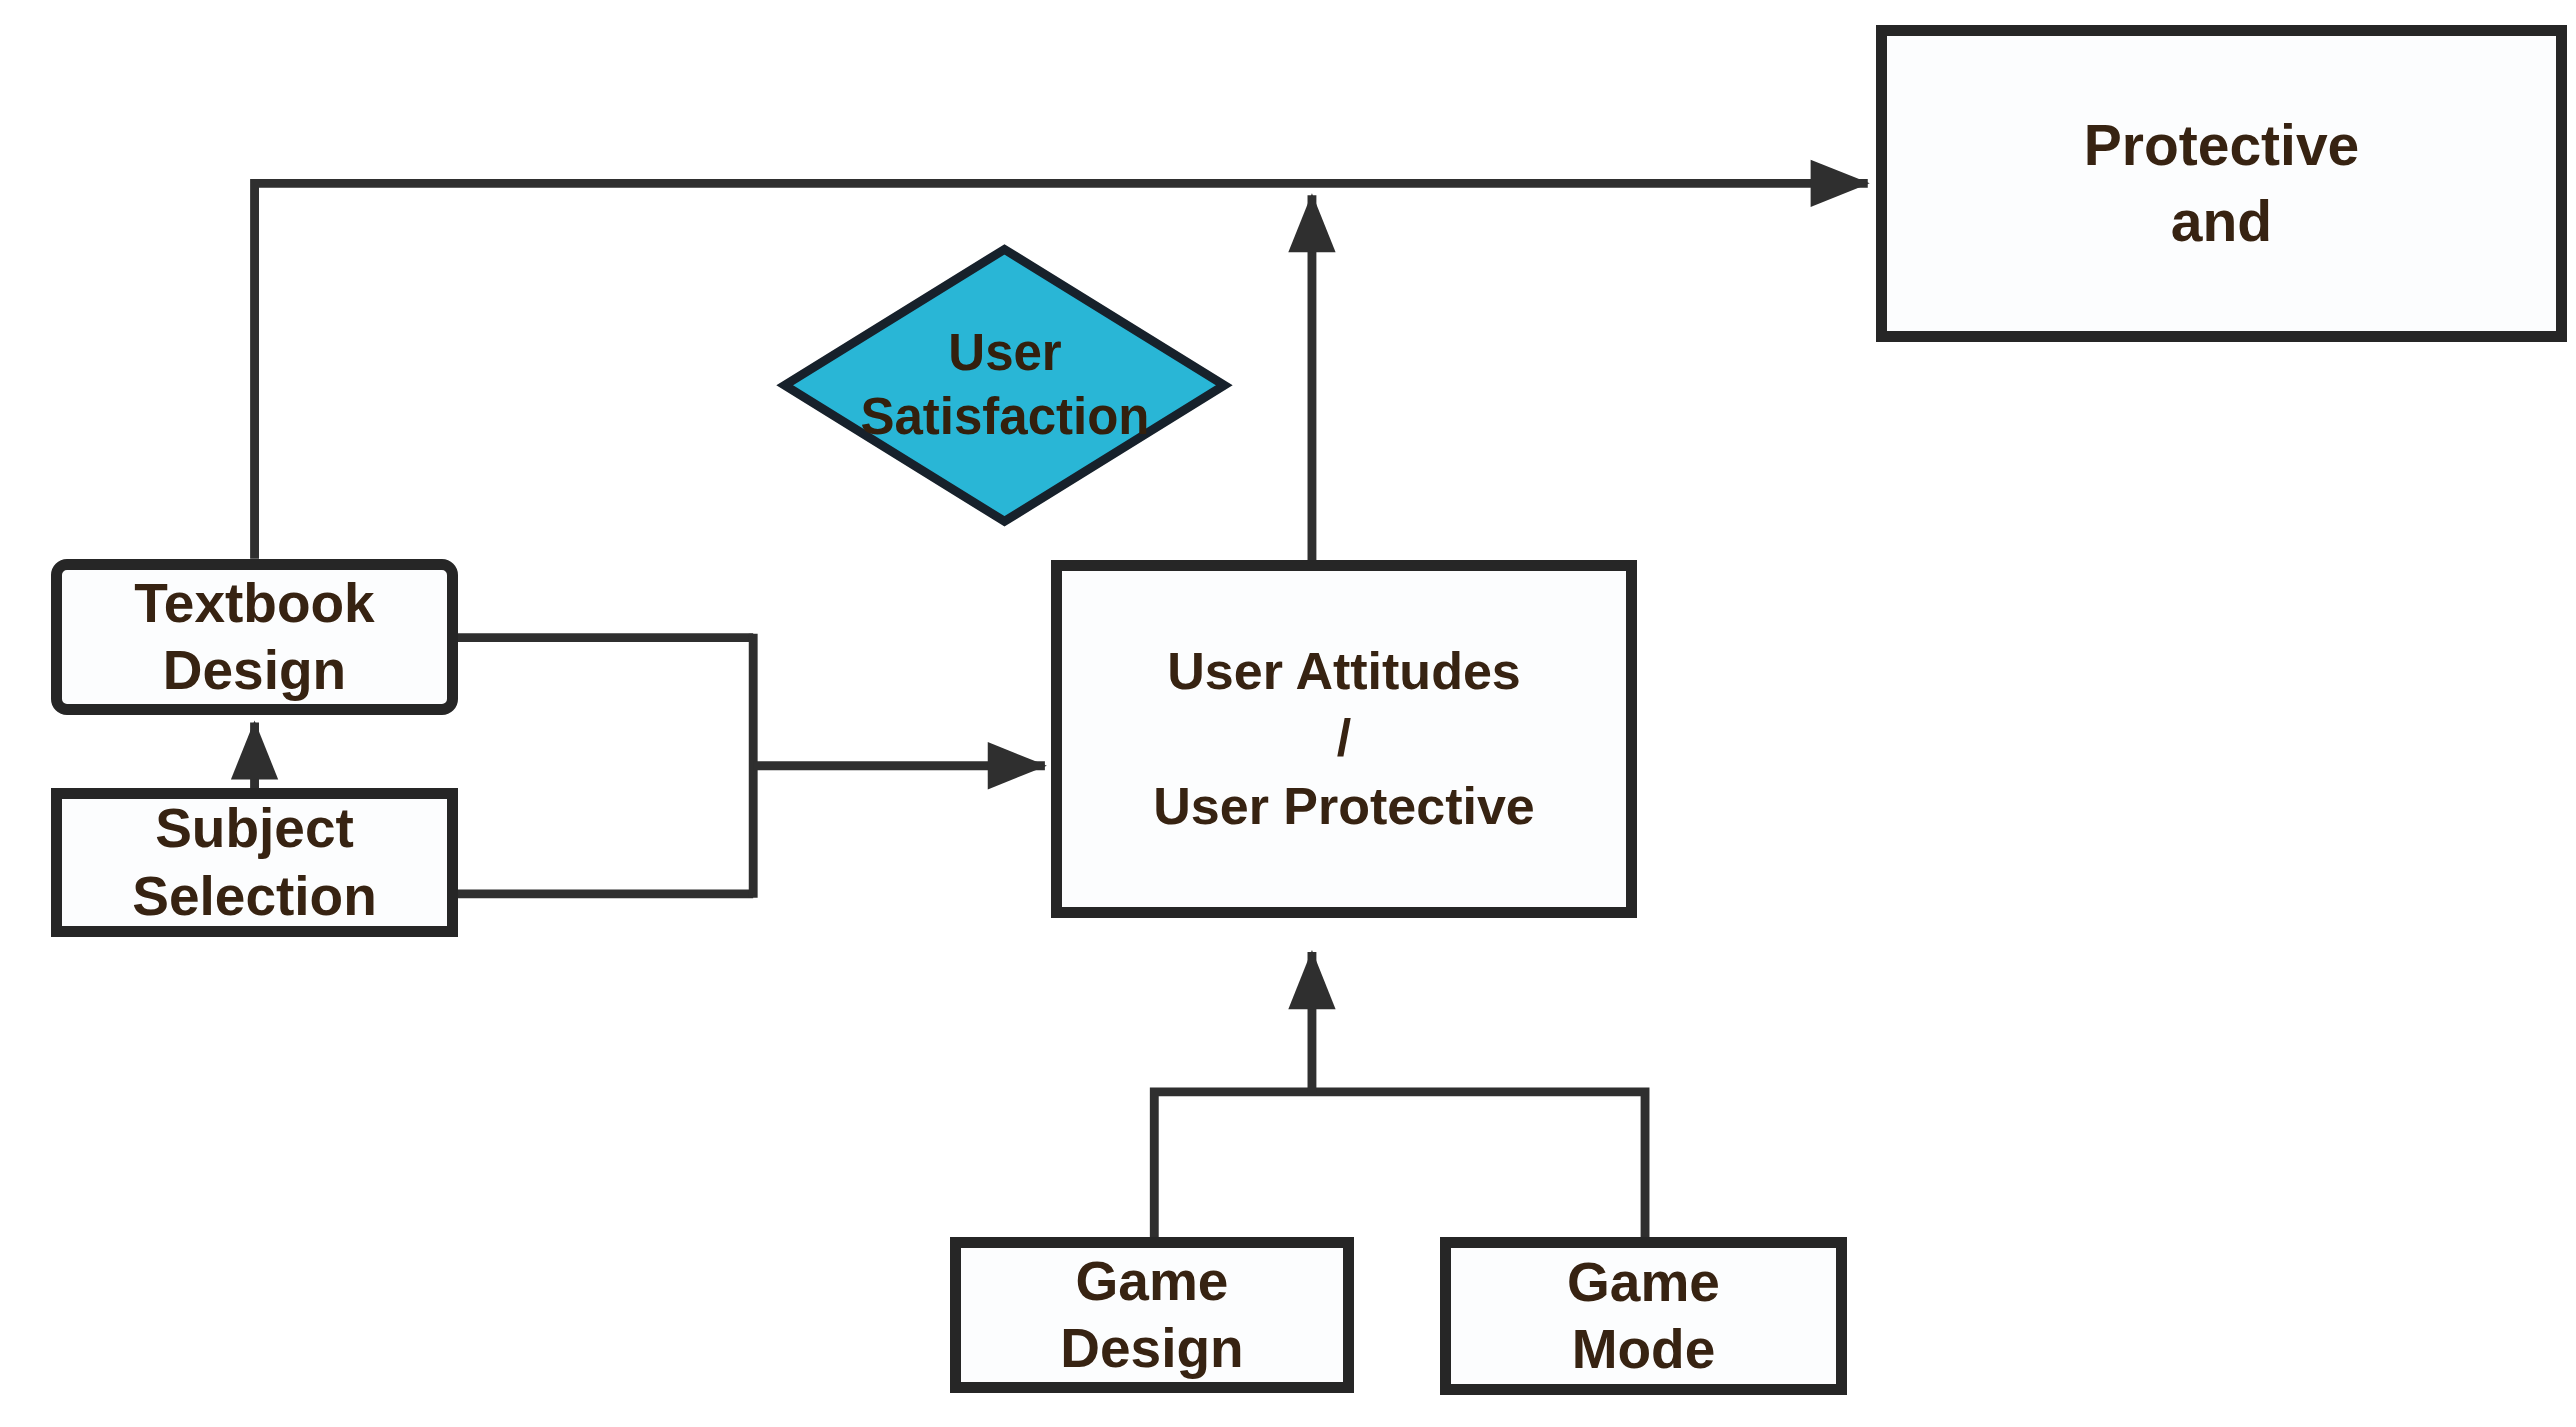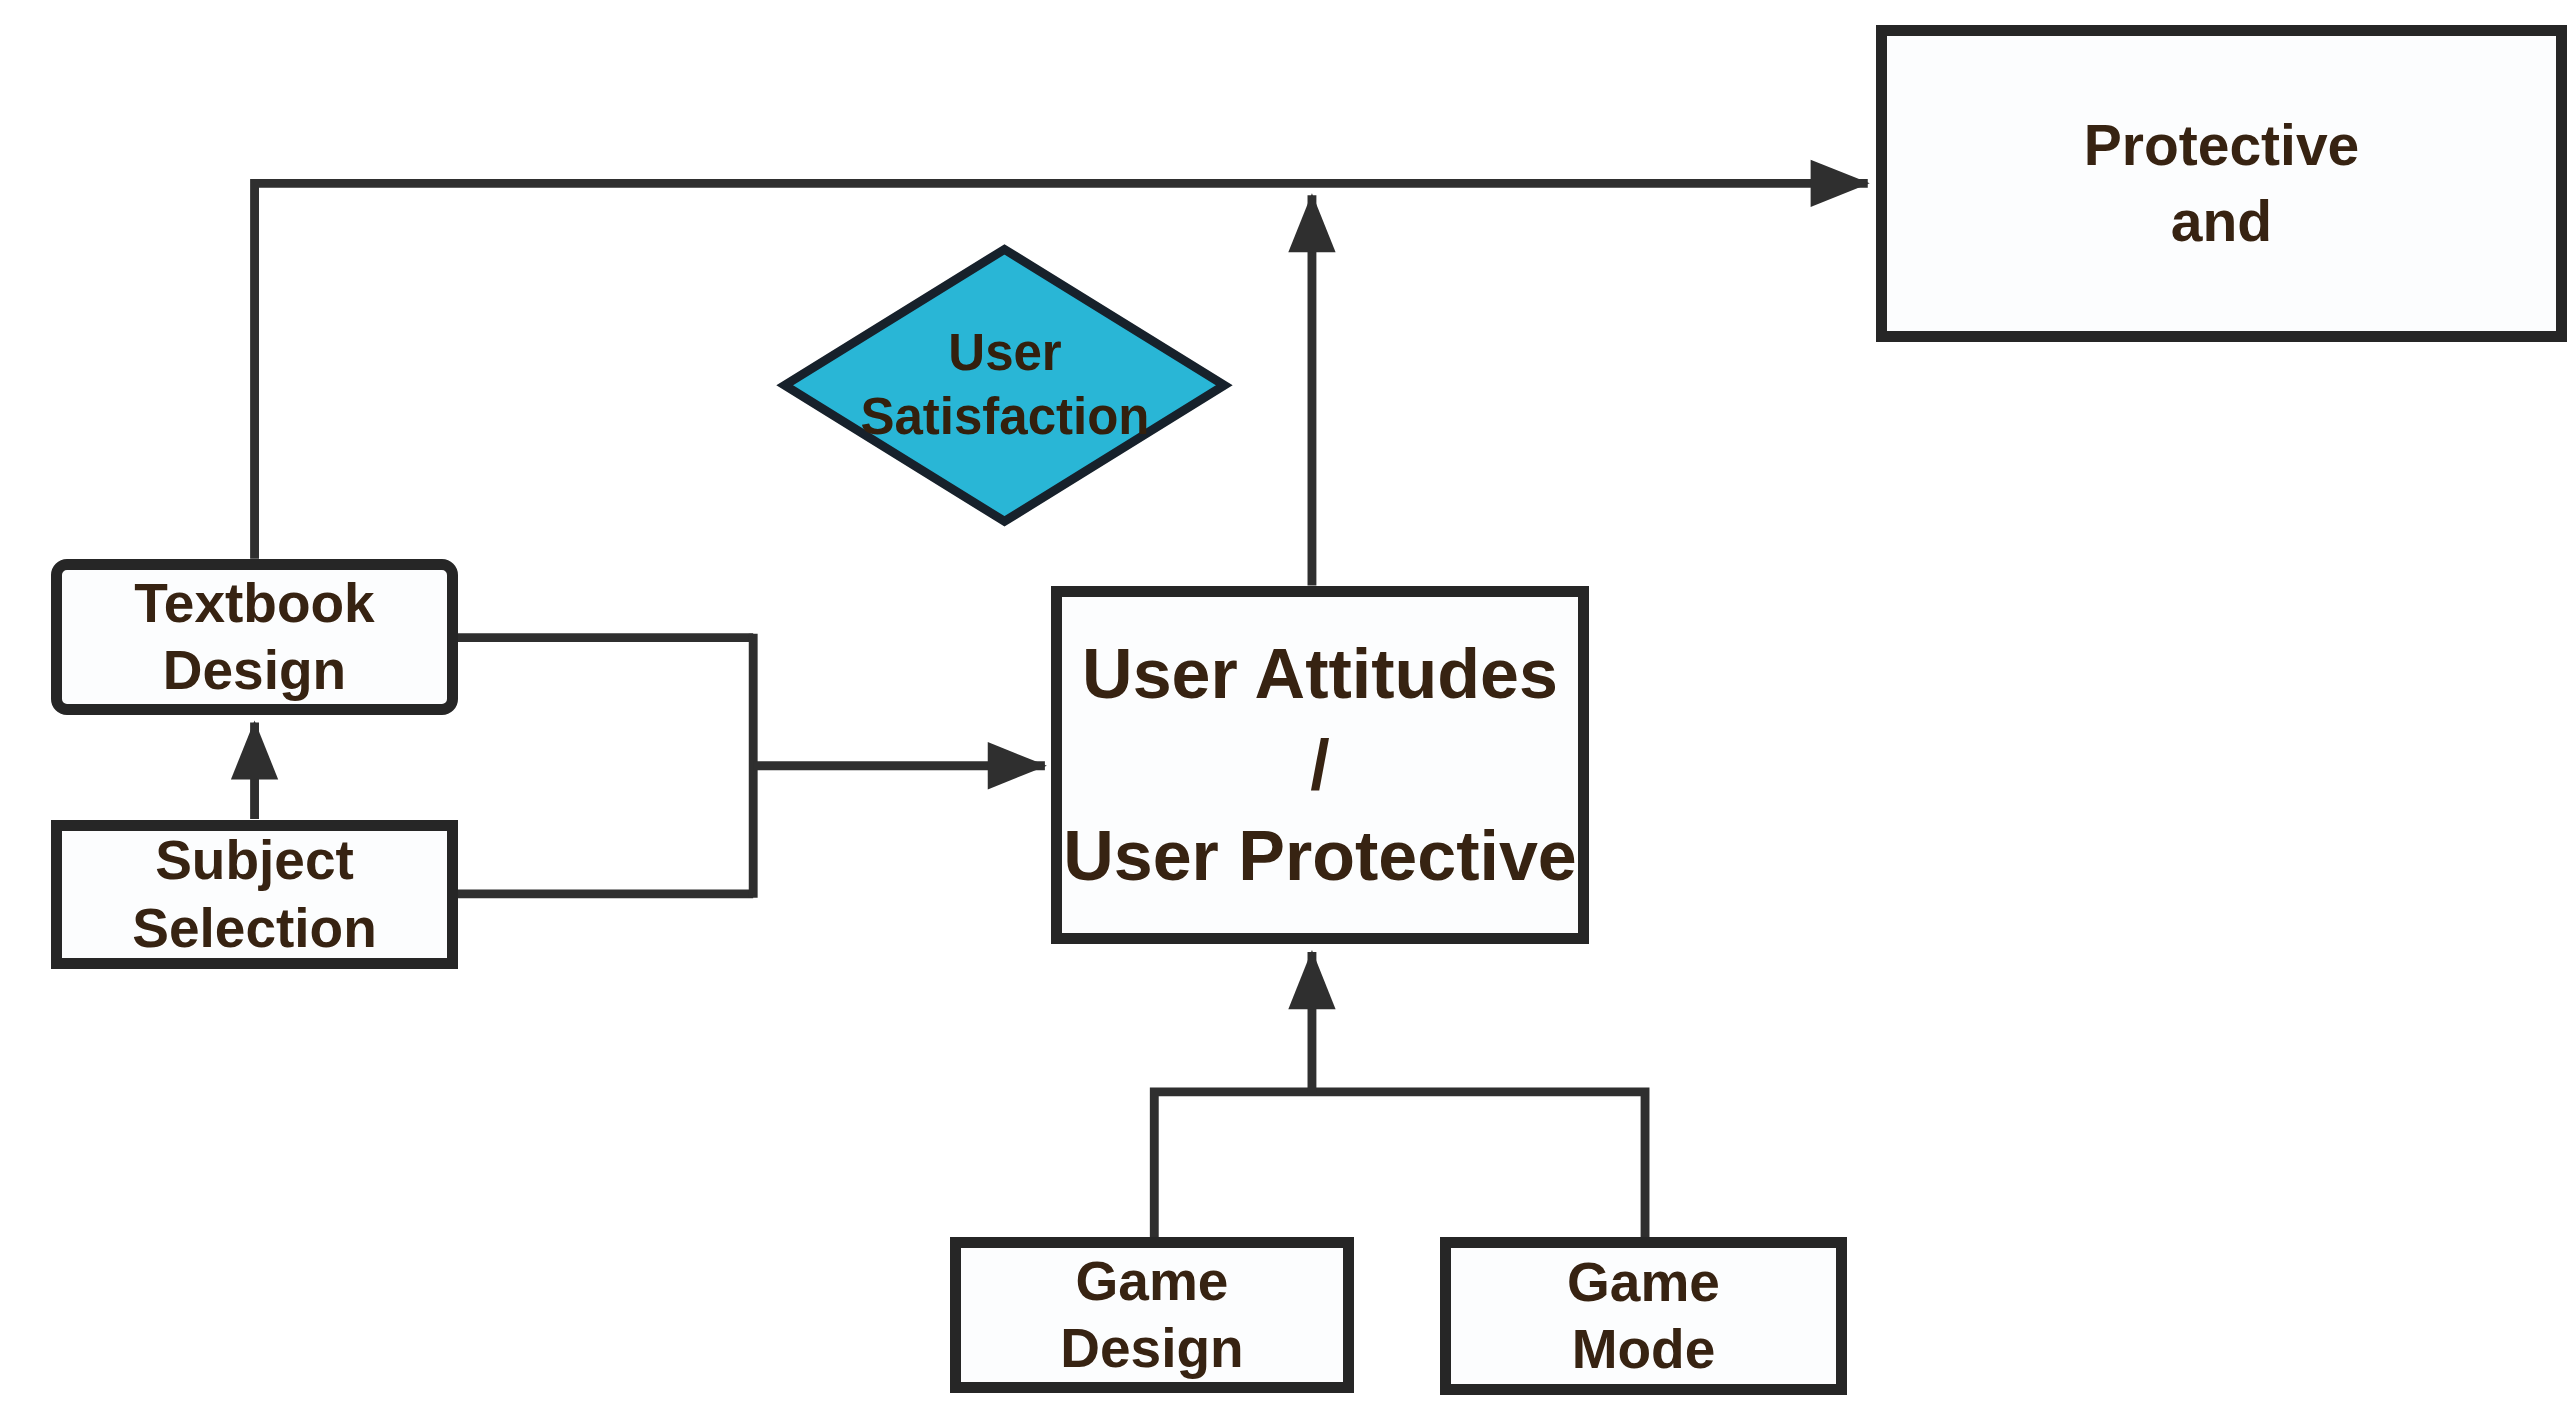--- a/index.html
+++ b/index.html
@@ -54,22 +54,22 @@
     text-align:center;
     display:flex;
     flex-direction:column;
     align-items:center;
     justify-content:center;
     font-size:55px;
     line-height:1.22;
   }
   .protective { left:1855px; top:25px;   width:691px; height:317px; font-size:57px; line-height:1.33;}
   .textbook   { left:30px;   top:559px;  width:407px; height:156px;border-radius:16px; }
-  .subject    { left:30px;   top:820px;  width:407px; height:149px; }
-  .attitudes  { left:1030px; top:586px;  width:538px; height:358px; font-size:70px; line-height:1.3;}
+  .subject    { left:30px;   top:788px;  width:407px; height:149px; }
+  .attitudes  { left:1030px; top:560px;  width:586px; height:358px; font-size:52px; line-height:1.3;}
   .gamedesign { left:929px;  top:1237px; width:404px; height:156px; }
   .gamemode   { left:1419px; top:1237px; width:407px; height:158px; }
   .diamond-label{
     position:absolute;
     left:764px; top:249px;
     width:440px; height:272px;
     display:flex;
     flex-direction:column;
     align-items:center;
     justify-content:center;

